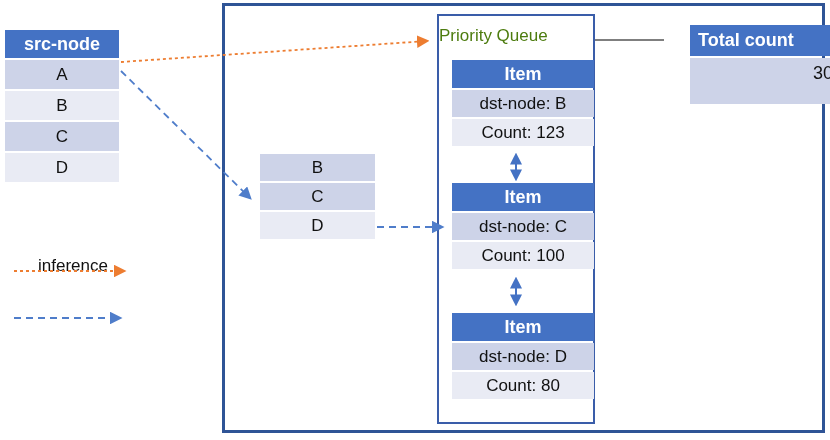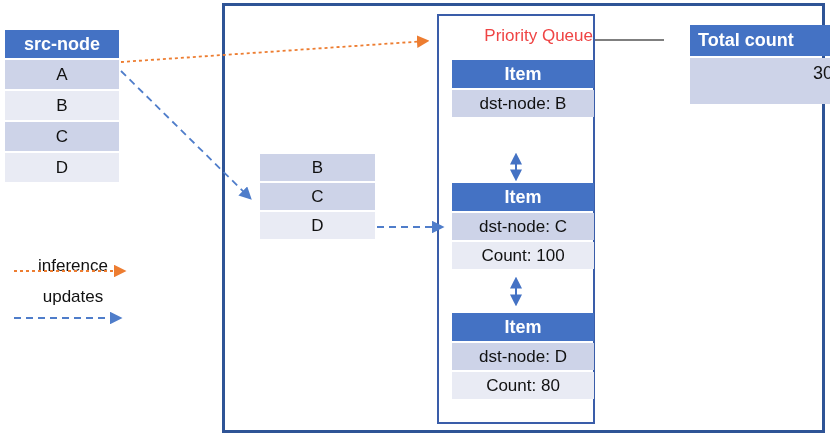--- a/index.html
+++ b/index.html
@@ -26,23 +26,23 @@
   
   .pq-box {
     position: absolute;
     left: 437px; top: 14px;
     width: 154px; height: 406px;
     border: 2px solid #3A5DA9;
     background: #ffffff;
   }
   .pq-title {
     margin-top: 10px;
-    text-align: right;
+    text-align: left;
     font-size: 17px;
-    color: #ef4444;
+    color: #4d7c0f;
   }
 
   
   .dtable { position: absolute; }
   .dtable .hdr {
     height: 28px; line-height: 28px;
     background: #4472C4;
     color: #ffffff;
     font-weight: bold;
     font-size: 18px;
@@ -123,41 +123,41 @@
     <div class="cell band-light">D</div>
   </div>
 
   <div class="pq-box">
     <div class="pq-title">Priority Queue</div>
   </div>
 
   <div class="dtable item-table item-1">
     <div class="hdr">Item</div>
     <div class="cell band-dark">dst-node: B</div>
+    <div class="cell band-light">Count: 123</div>
   </div>
 
   <div class="dtable item-table item-2">
     <div class="hdr">Item</div>
     <div class="cell band-dark">dst-node: C</div>
     <div class="cell band-light">Count: 100</div>
   </div>
 
   <div class="dtable item-table item-3">
     <div class="hdr">Item</div>
     <div class="cell band-dark">dst-node: D</div>
     <div class="cell band-light">Count: 80</div>
   </div>
 
   <div class="dtable total-table">
     <div class="hdr">Total count</div>
     <div class="cell band-dark">303</div>
   </div>
 
   <div class="legend-label legend-inference">inference</div>
-  <div class="legend-label legend-updates">updates</div>
 
   <svg class="arrows" viewBox="0 0 830 440" xmlns="http://www.w3.org/2000/svg">
     <defs>
       <marker id="arrowO" viewBox="0 0 10 10" refX="8" refY="5" markerWidth="7" markerHeight="7" orient="auto-start-reverse">
         <path d="M0,0 L10,5 L0,10 z" fill="#ED7D31"></path>
       </marker>
       <marker id="arrowB" viewBox="0 0 10 10" refX="8" refY="5" markerWidth="7" markerHeight="7" orient="auto-start-reverse">
         <path d="M0,0 L10,5 L0,10 z" fill="#4F7DCA"></path>
       </marker>
       <marker id="arrowB2" viewBox="0 0 10 10" refX="8" refY="5" markerWidth="6" markerHeight="6" orient="auto-start-reverse">

